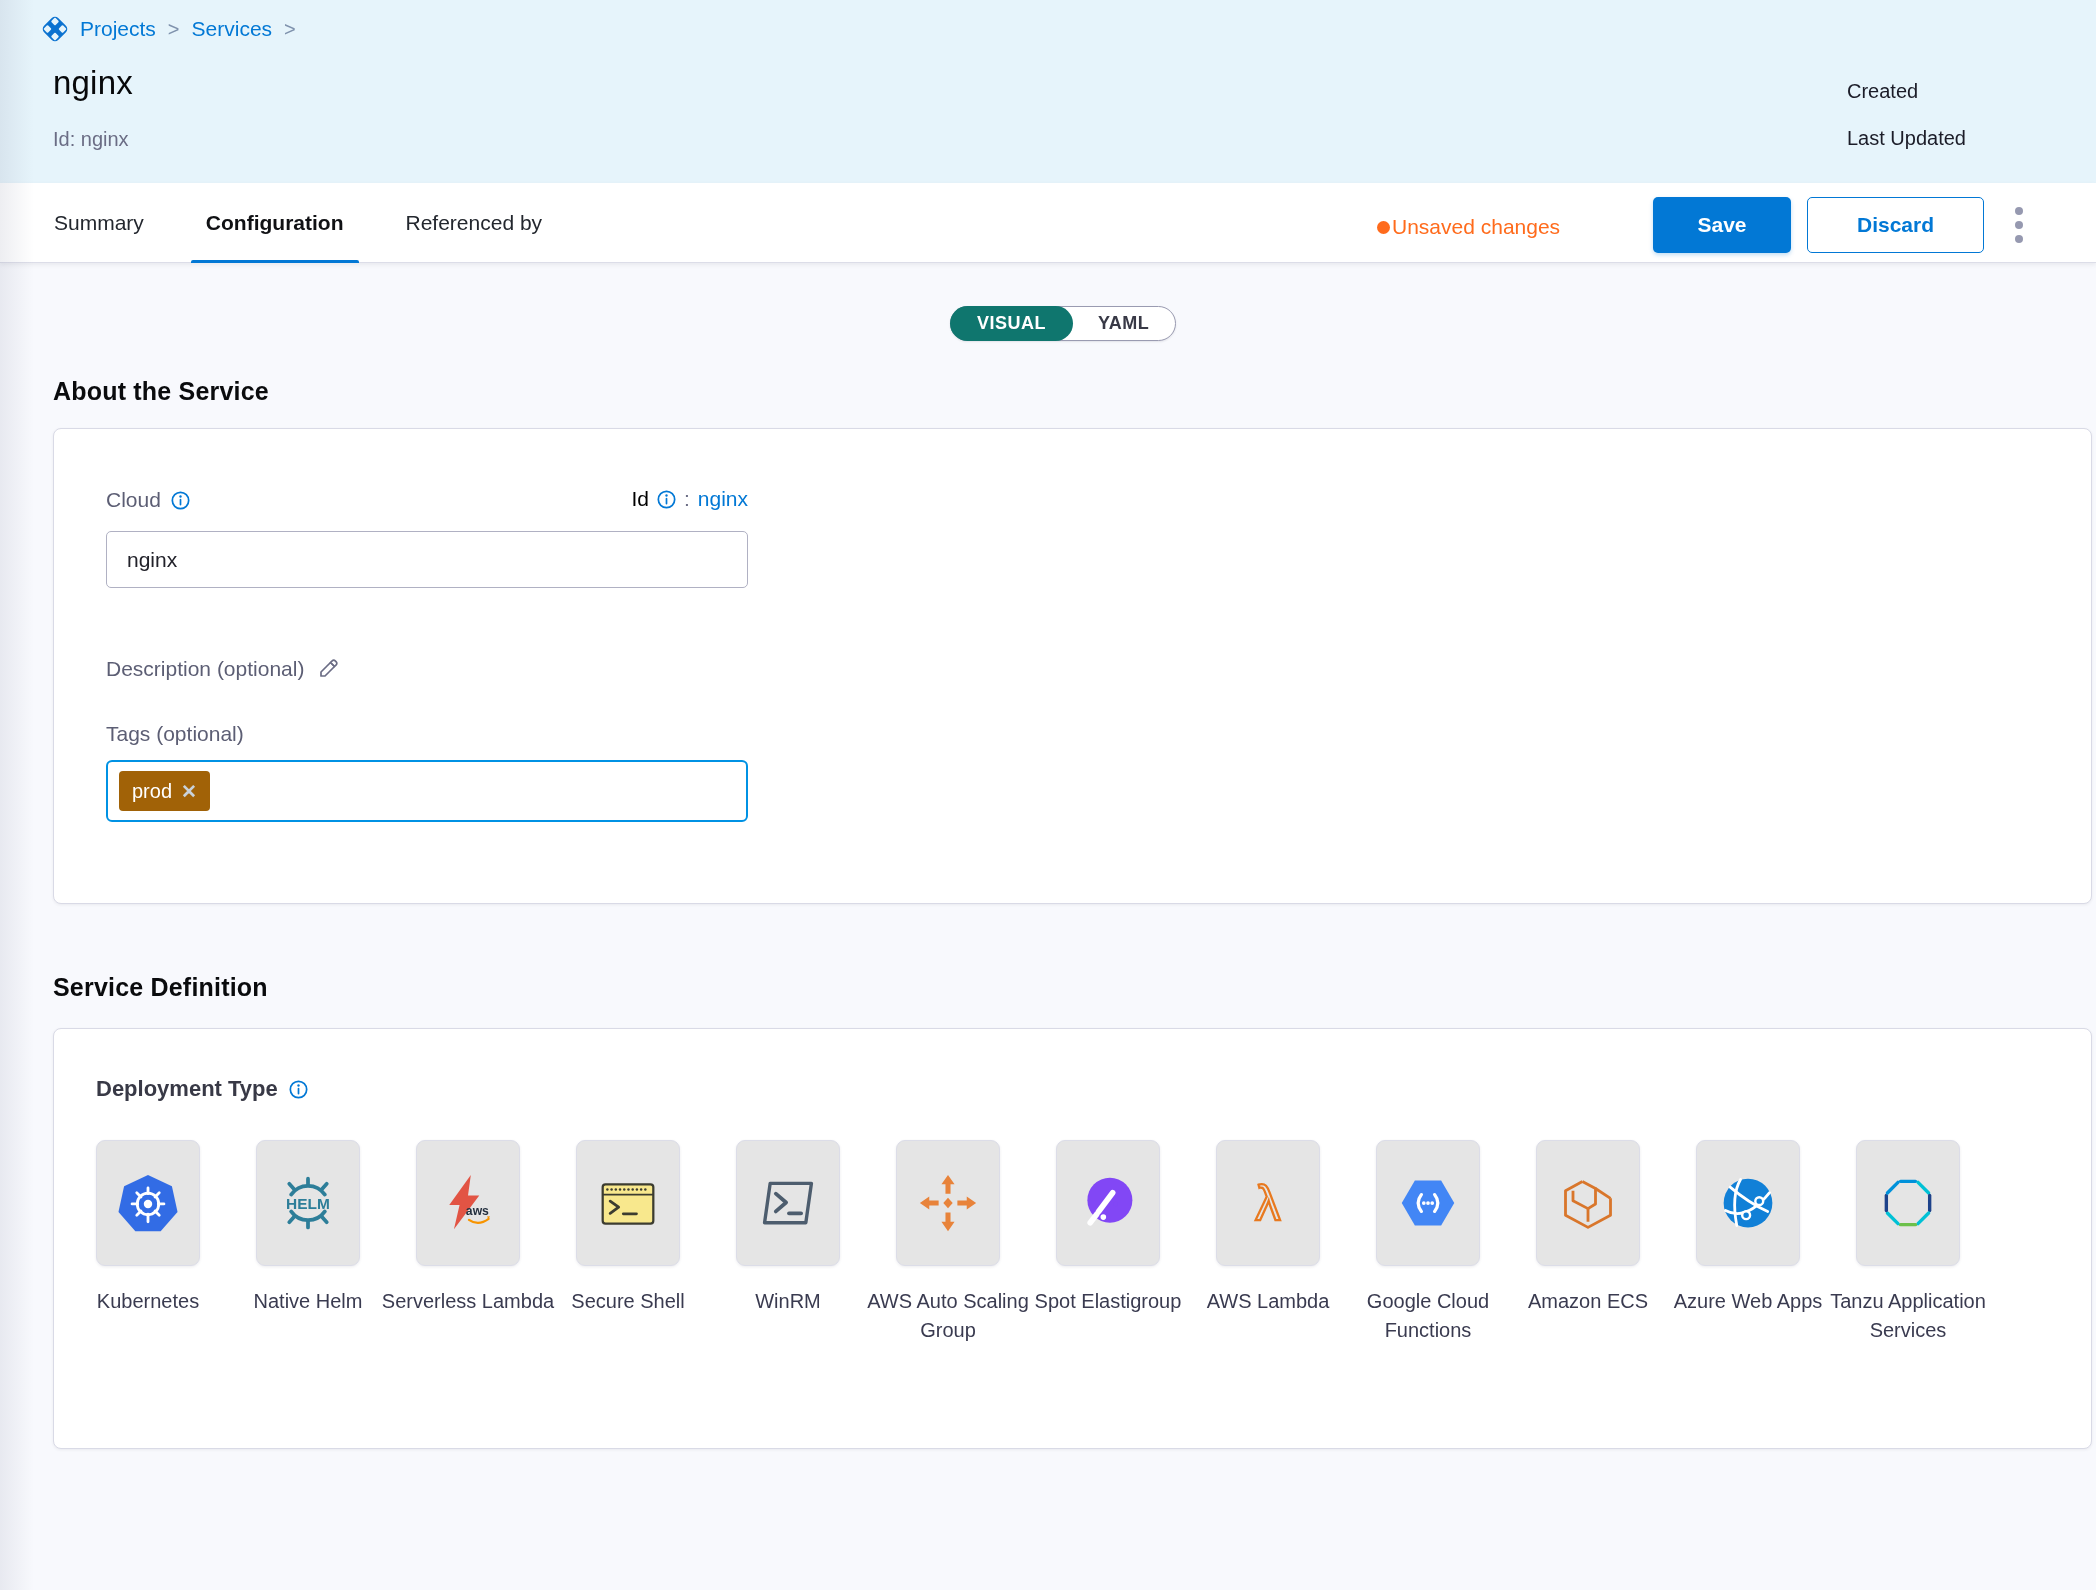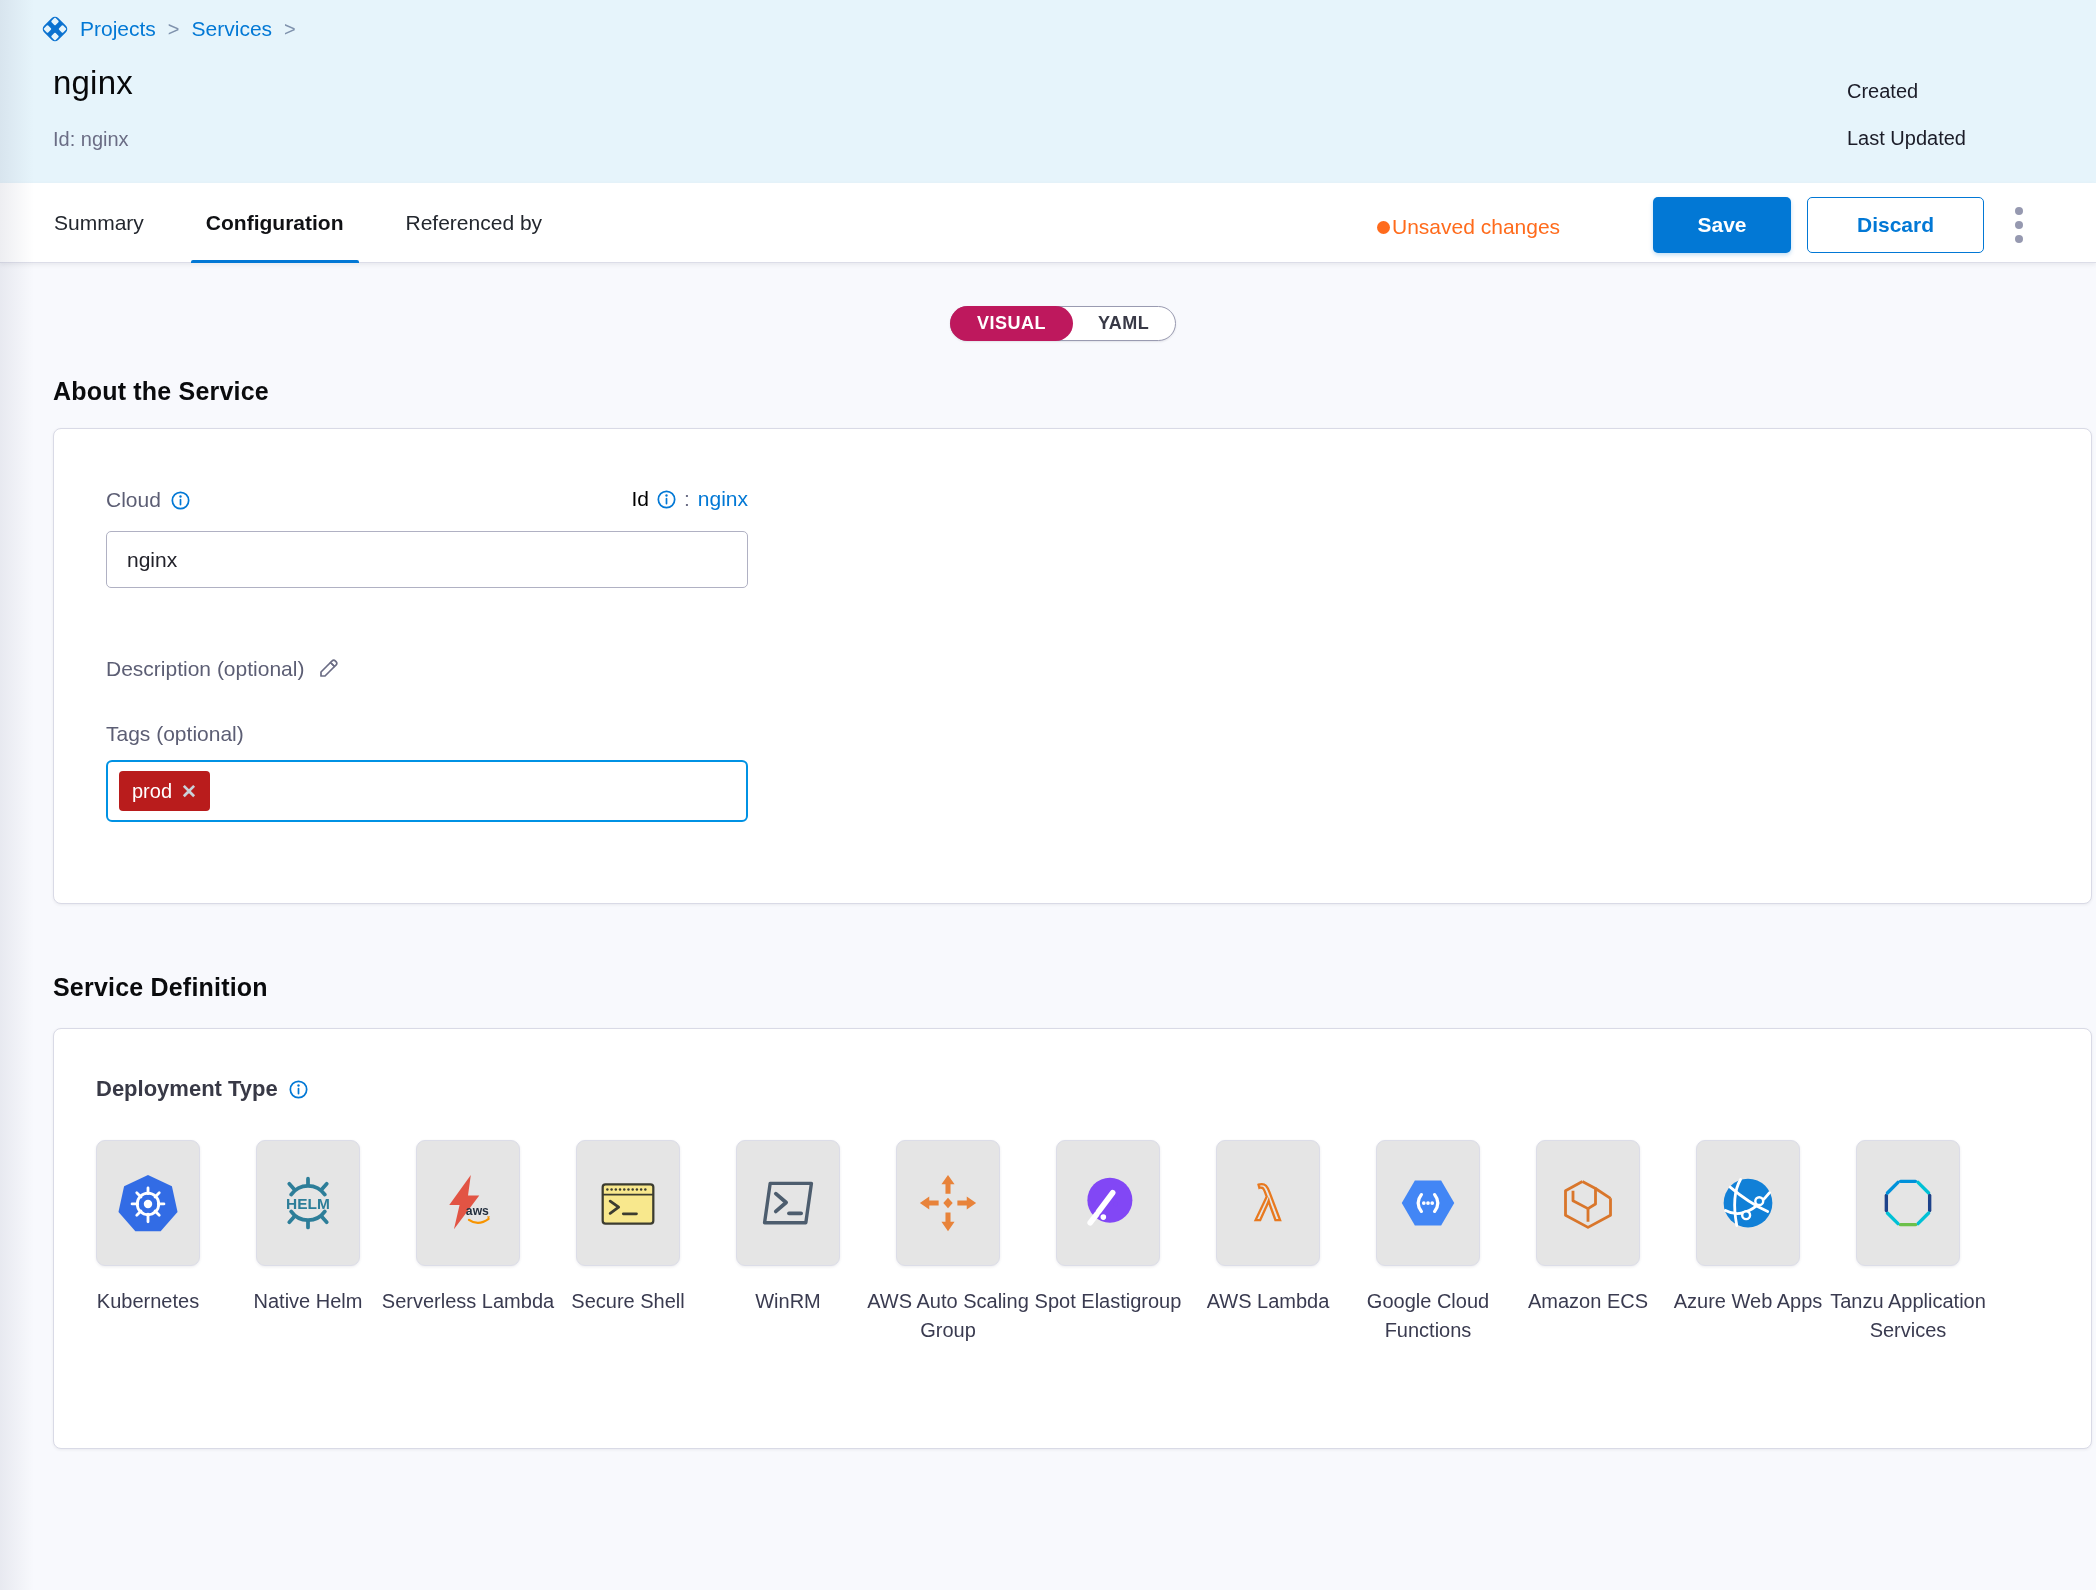--- a/index.html
+++ b/index.html
@@ -46,21 +46,21 @@
   .btn-discard { left:1807px; width:177px; background:#ffffff; color:#0278d5; border:1.5px solid #0278d5; }
   .kebab { left:2004px; top:197px; width:30px; height:56px; display:flex; flex-direction:column;
     align-items:center; justify-content:center; gap:6px; cursor:pointer; }
   .kebab i { width:8px; height:8px; border-radius:50%; background:#9699b0; }
 
   
   .pill { left:950px; top:306px; height:35px; background:#ffffff; border:1px solid #9a9bb1;
     border-radius:18px; display:flex; align-items:stretch; box-shadow:0 1px 2px rgba(40,41,61,0.10); }
   .pill-opt { display:flex; align-items:center; padding:0 26px; font-size:18px; font-weight:700;
     letter-spacing:0.5px; color:#383946; cursor:pointer; border-radius:18px; }
-  .pill-opt.selected { background:#be185d; color:#ffffff; margin:-1px; padding:0 27px; }
+  .pill-opt.selected { background:#0f766e; color:#ffffff; margin:-1px; padding:0 27px; }
 
   
   .section-heading { left:53px; font-size:25px; font-weight:700; color:#0a0b0d; letter-spacing:0.2px; }
   .card { left:53px; width:2039px; background:#ffffff; border:1px solid #d9dae6; border-radius:8px;
     box-shadow:0 1px 3px rgba(40,41,61,0.07); }
 
   
   .field-label { font-size:21px; font-weight:500; color:#5c5e74; display:flex; align-items:center; gap:10px; }
   .info-icon { width:19px; height:19px; flex:0 0 auto; cursor:pointer; }
   .id-row { left:106px; top:487px; width:642px; display:flex; justify-content:flex-end; align-items:center;
@@ -68,21 +68,21 @@
   .id-key { color:#000000; font-weight:500; }
   .id-colon { color:#6b6d85; }
   .id-value { color:#0278d5; cursor:pointer; }
   .name-input { left:106px; top:531px; width:642px; height:57px; border:1px solid #b0b1c3; border-radius:5px;
     background:#fff; font-size:21px; color:#22222a; padding:0 20px; outline:none;
     font-family:"Liberation Sans", sans-serif; }
   .desc-row { left:106px; top:657px; display:flex; align-items:center; gap:12px; }
   .pencil-icon { width:24px; height:24px; cursor:pointer; }
   .tags-input { left:106px; top:760px; width:642px; height:62px; border:2px solid #0092e4; border-radius:6px;
     background:#fff; display:flex; align-items:center; padding:0 11px; cursor:text; }
-  .tag-chip { background:#b91c1c; border-radius:4px; height:40px; display:flex; align-items:center;
+  .tag-chip { background:#a16207; border-radius:4px; height:40px; display:flex; align-items:center;
     padding:0 13px; gap:9px; color:#fff; font-size:20px; }
   .tag-x { color:#c9d2da; font-size:19px; font-weight:700; cursor:pointer; line-height:1; }
 
   
   .dep-label-row { left:96px; top:1076px; display:flex; align-items:center; gap:11px;
     font-size:22px; font-weight:700; color:#383946; }
   .tile-wrap { position:absolute; top:1140px; width:176px; }
   .tile { width:104px; height:126px; margin:0 auto; background:#e5e5e5; border:1px solid #dcdde8;
     border-radius:9px; box-shadow:0 1px 3px rgba(40,41,61,0.09); display:flex; align-items:center;
     justify-content:center; cursor:pointer; }

